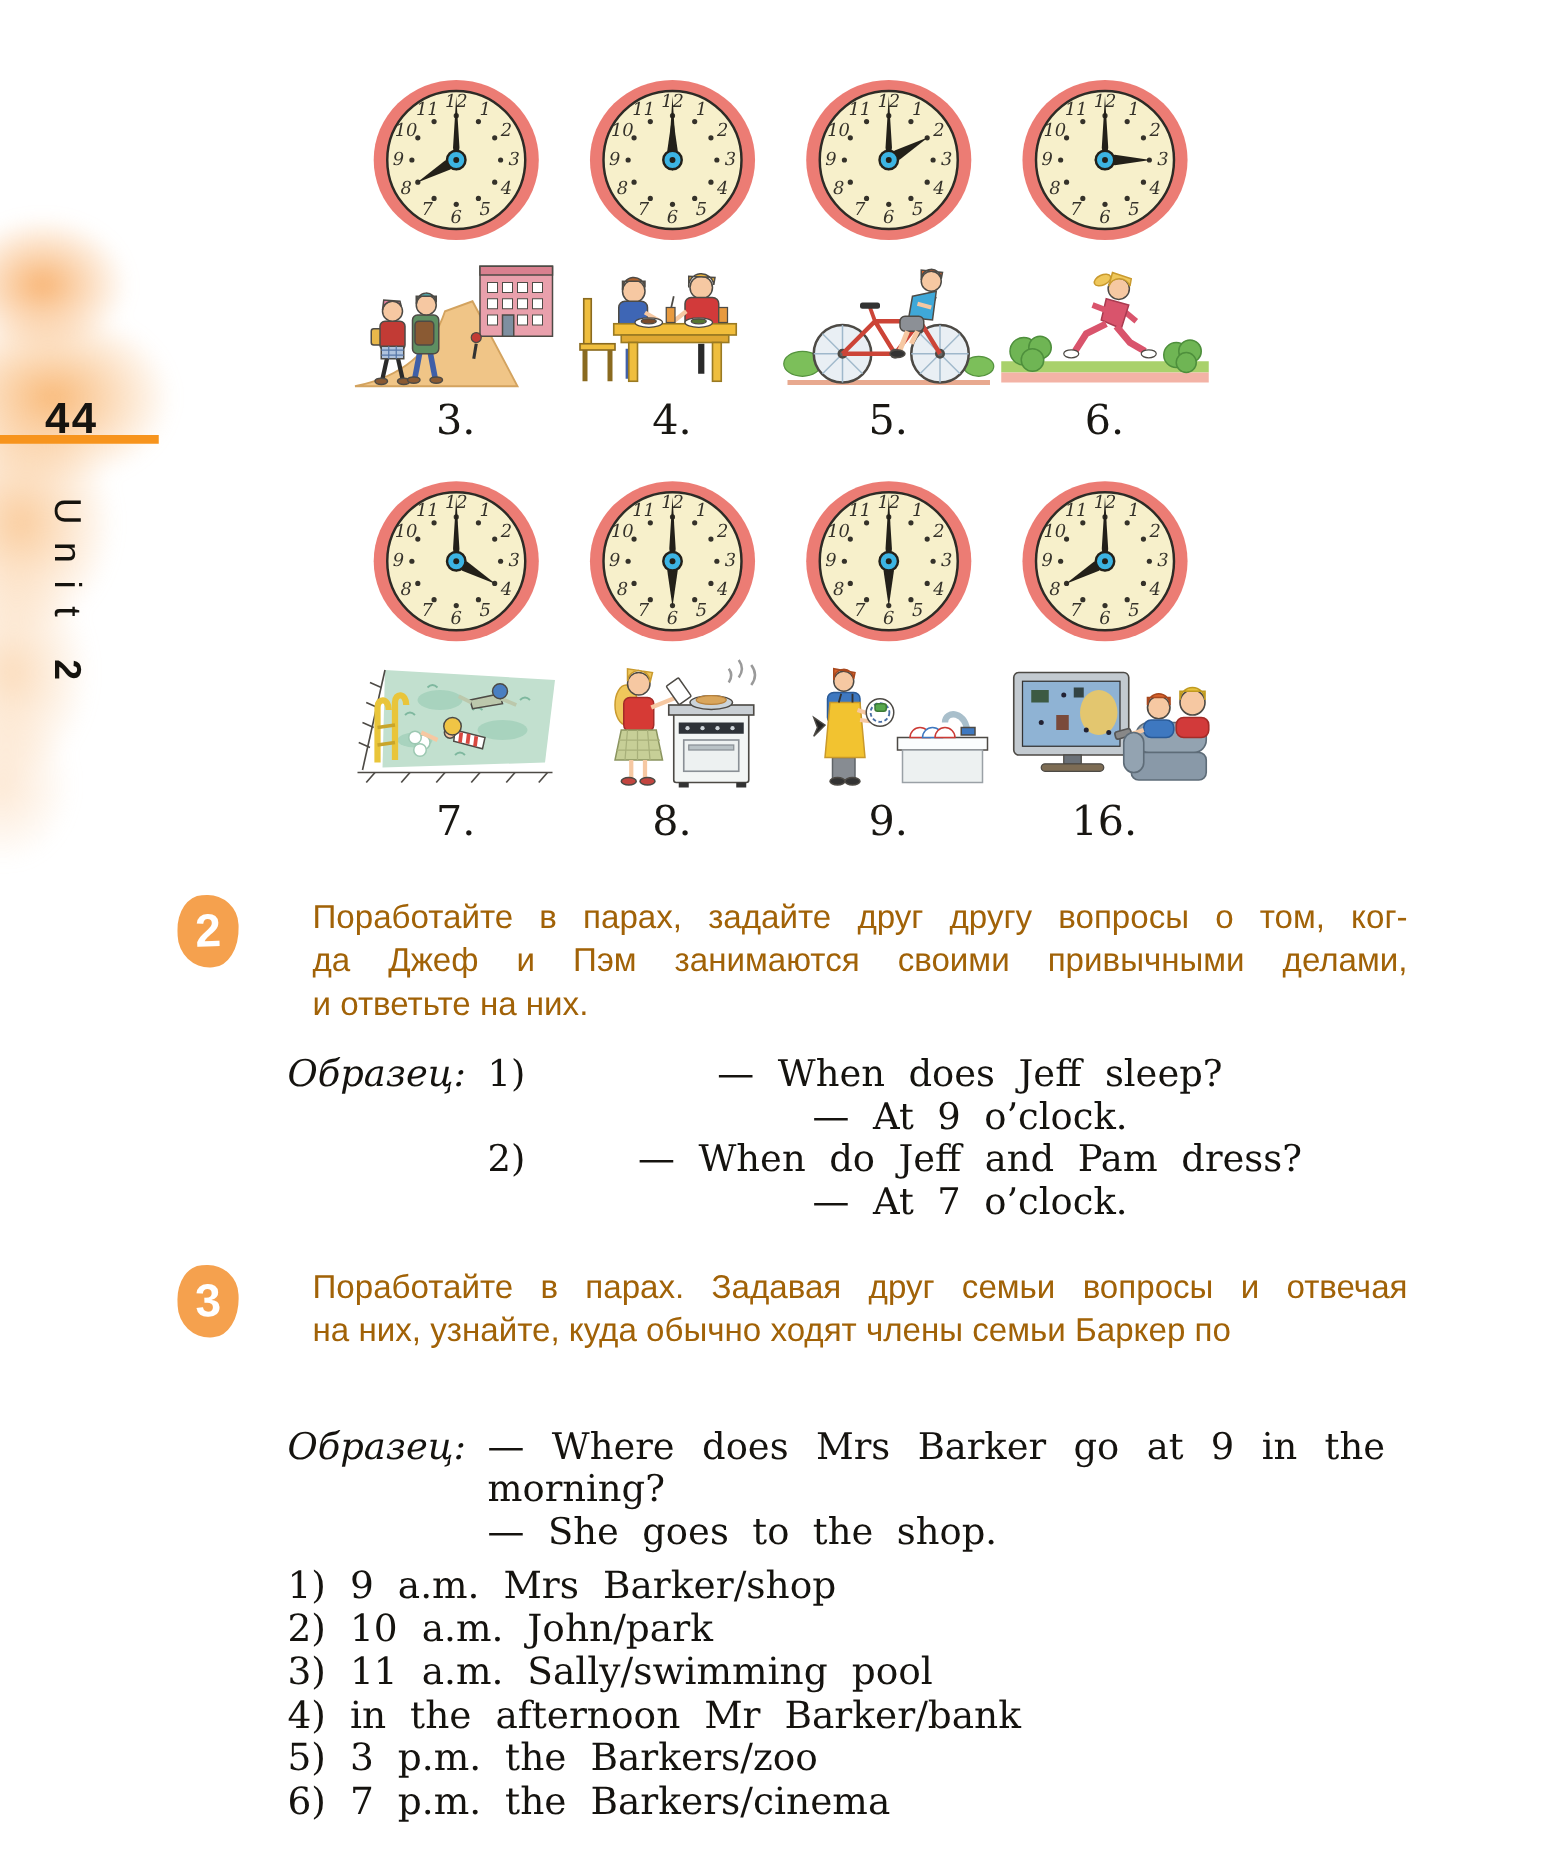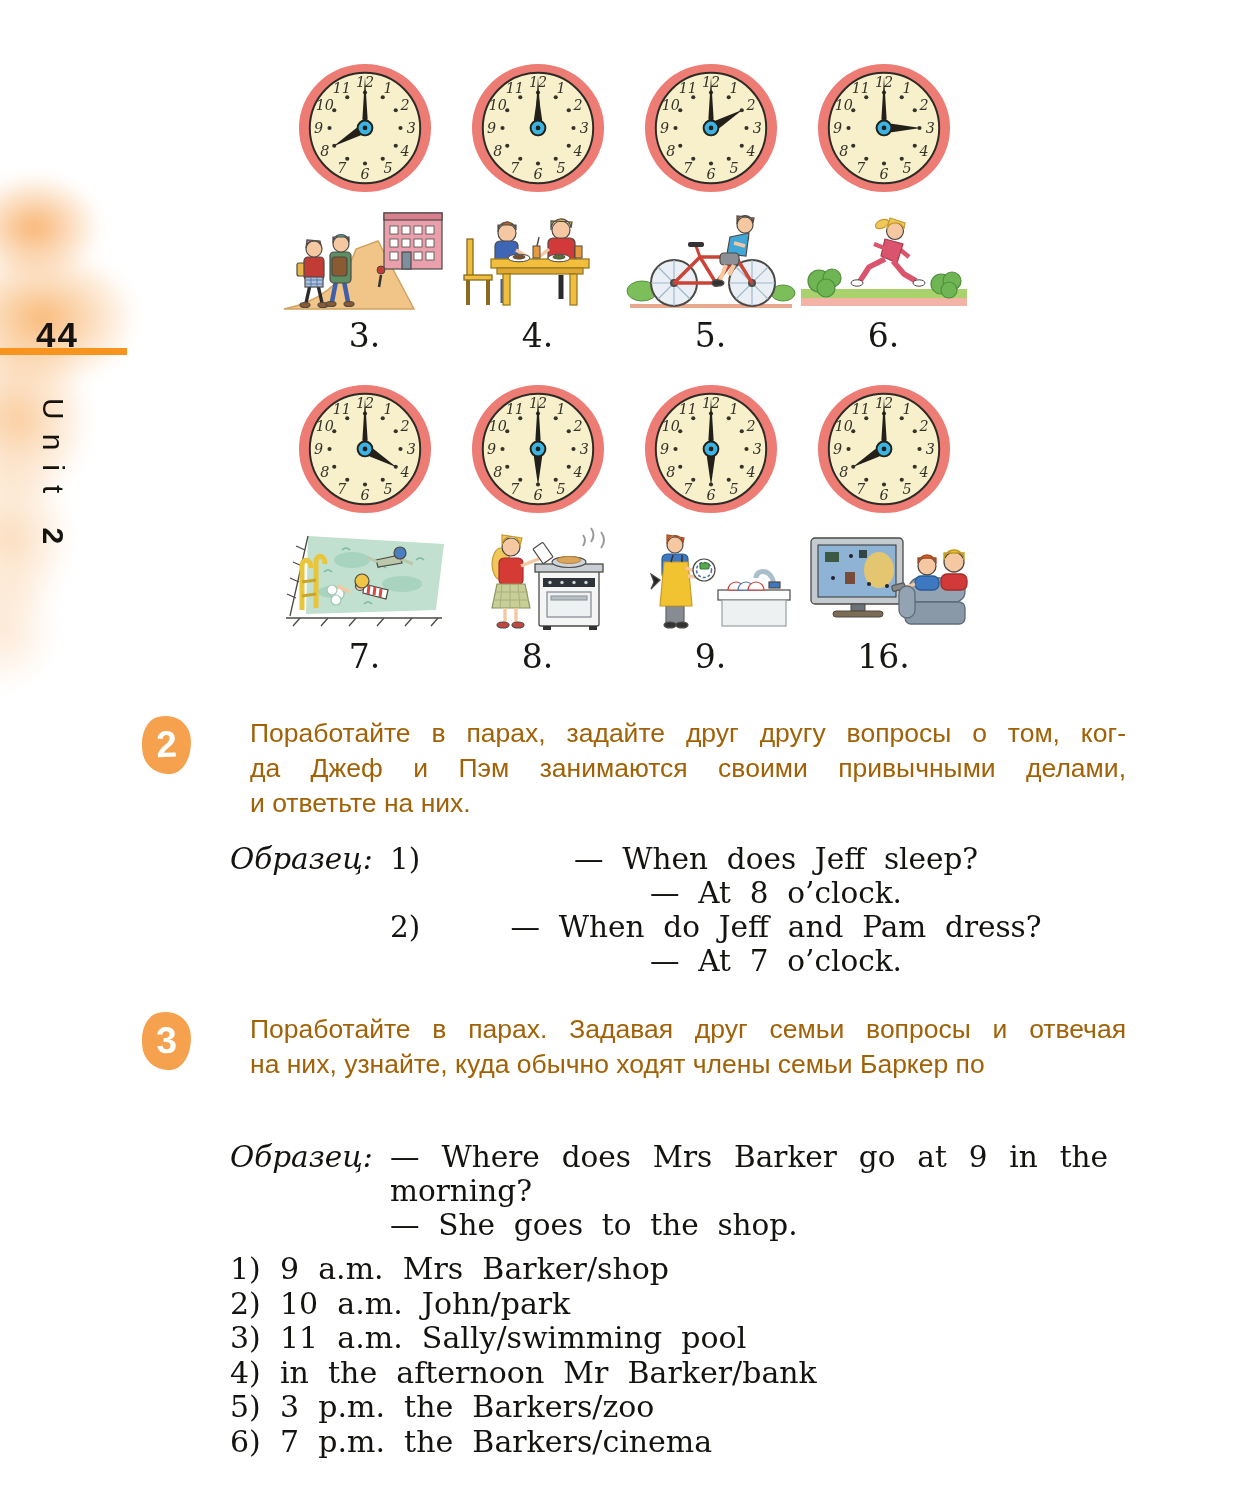--- a/index.html
+++ b/index.html
@@ -691,21 +691,21 @@
       <div>да Джеф и Пэм занимаются своими привычными делами,</div>
       <div>и ответьте на них.</div>
     </div>
   <div class="example example-2">
     <div class="exlabel">Образец:</div>
     <div class="exitems">
         <div class="exitem">
           <div class="exnum">1)</div>
           <div class="exbody">
             <div>— When does Jeff sleep?</div>
-            <div>— At 8 o’clock.</div>
+            <div>— At 9 o’clock.</div>
           </div>
         </div>
         <div class="exitem">
           <div class="exnum">2)</div>
           <div class="exbody">
             <div>— When do Jeff and Pam dress?</div>
             <div>— At 7 o’clock.</div>
           </div>
         </div>
       </div>

